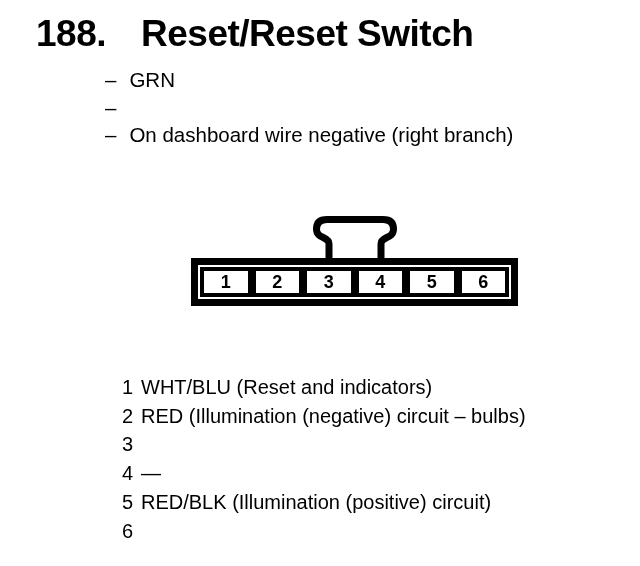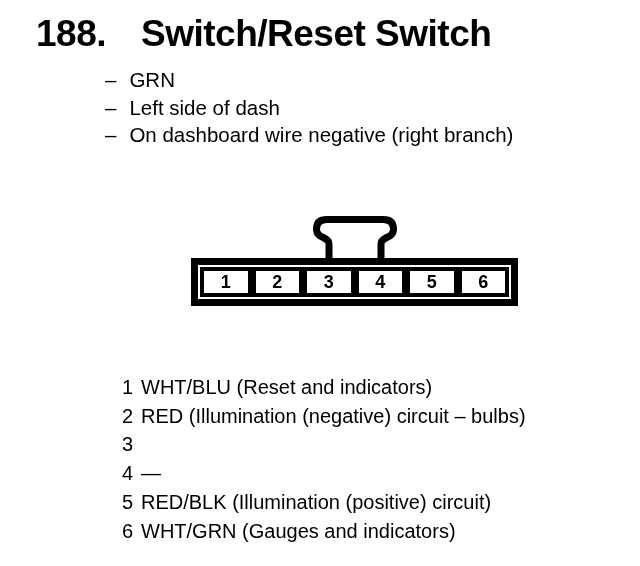--- a/index.html
+++ b/index.html
@@ -49,31 +49,30 @@
   .pin-row { display:flex; }
   .pin-num { flex:none; width:19px; text-align:right; margin-right:8px; }
 </style>
 </head>
 <body>
 
 <div class="page">
 
   <div class="hdr">
     <span class="num">188.</span>
-    <span class="ttl">Switch/Reset Switch</span>
+    <span class="ttl">Reset/Reset Switch</span>
   </div>
 
   <div class="details">
     <div class="detail-line">
       <span class="dash">–</span>
       <span>GRN</span>
     </div>
     <div class="detail-line">
       <span class="dash">–</span>
-      <span>Left side of dash</span>
     </div>
     <div class="detail-line">
       <span class="dash">–</span>
       <span>On dashboard wire negative (right branch)</span>
     </div>
   </div>
 
   <svg class="latch" viewBox="0 0 90 46" width="90" height="46">
     <path d="M19 46 V30 C19 22 6.5 25 6.5 15 Q6.5 5.5 17 5.5 H73 Q83.5 5.5 83.5 15 C83.5 25 71 22 71 30 V46" fill="#ffffff" stroke="#000000" stroke-width="7" stroke-linejoin="round"></path>
   </svg>
@@ -102,17 +101,16 @@
     <div class="pin-row">
       <span class="pin-num">4</span>
       <span class="pin-desc">—</span>
     </div>
     <div class="pin-row">
       <span class="pin-num">5</span>
       <span class="pin-desc">RED/BLK (Illumination (positive) circuit)</span>
     </div>
     <div class="pin-row">
       <span class="pin-num">6</span>
-      <span class="pin-desc">WHT/GRN (Gauges and indicators)</span>
     </div>
   </div>
 
 </div>
 
 </body></html>

